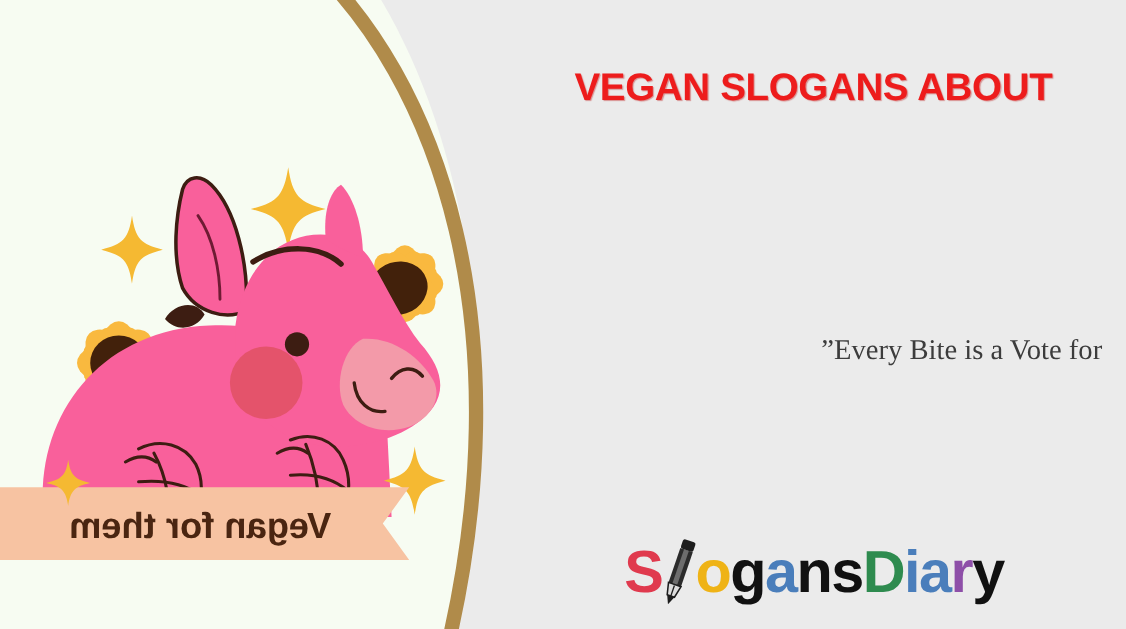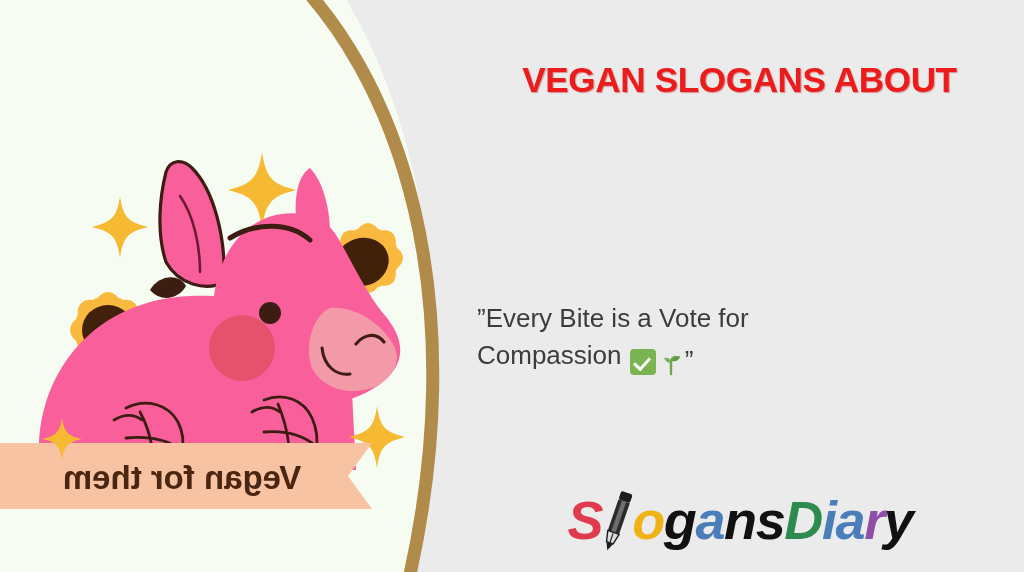--- a/index.html
+++ b/index.html
@@ -53,25 +53,26 @@
     color: #ed1c1c;
     text-shadow: 1px 1px 1px rgba(190,30,30,0.45);
     text-transform: uppercase;
   }
 
   .quote {
     position: absolute;
     top: 300px;
     left: 22px;
     width: 525px;
-    text-align: left;
+    text-align: right;
     font-size: 26px;
     line-height: 1.42;
     color: #3c3c3c;
     font-weight: 400;
+    font-family: Liberation Serif, serif;
   }
   .quote .emoji-wrap {
     display: inline-block;
     vertical-align: -5px;
     white-space: nowrap;
   }
   .check-emoji {
     display: inline-block;
     width: 26px;
     height: 26px;
@@ -107,21 +108,20 @@
     top: 484px;
     left: 40px;
     width: 490px;
     height: 72px;
     text-align: center;
     font-size: 54px;
     font-weight: bold;
     line-height: 72px;
     letter-spacing: -1.4px;
     white-space: nowrap;
-    font-style: italic;
   }
   .logo span { display: inline; }
   .logo .pen-slot {
     display: inline-block;
     width: 30px;
     height: 60px;
     position: relative;
     vertical-align: -12px;
   }
   .logo .pen-slot svg {
@@ -241,27 +241,20 @@
   </div>
 
   <div class="right-col">
 
     <div class="headline">
       <div>VEGAN SLOGANS ABOUT</div>
     </div>
 
     <div class="quote">
       <div>”Every Bite is a Vote for</div>
-      <div>
-        <span>Compassion </span><span class="emoji-wrap"><span class="check-emoji"></span><span class="seedling-emoji"><svg width="26" height="26" viewBox="0 0 26 26" xmlns="http://www.w3.org/2000/svg">
-                <path d="M13 24 L13 12 C13 9 15 7 18 7" fill="none" stroke="#6aa84f" stroke-width="2.4" stroke-linecap="round"></path>
-                <path d="M13 13 C10 13 7 11 6 8 C10 7 13 9 13 13 Z" fill="#7cb35c"></path>
-                <path d="M13.5 11 C15 8 18 6 22 6 C21.5 10 18 12 13.5 11 Z" fill="#5e9b42"></path>
-              </svg></span><span>”</span></span>
-      </div>
     </div>
 
     <div class="logo">
       <span style="color:#e03a4e">S</span><span class="pen-slot"><svg width="36" height="66" viewBox="0 0 36 66" xmlns="http://www.w3.org/2000/svg">
             <g transform="rotate(19 18 33)">
               <rect x="12" y="2" width="12" height="9" rx="2" fill="#1d1d1d"></rect>
               <rect x="12" y="11" width="12" height="33" fill="#2b2b2b"></rect>
               <rect x="15.6" y="11" width="4.6" height="33" fill="#6d6d6d"></rect>
               <path d="M12 44 L24 44 L21.5 55 L14.5 55 Z" fill="#dcdcdc" stroke="#1d1d1d" stroke-width="1.4"></path>
               <path d="M14.5 55 L21.5 55 L18 63 Z" fill="#1d1d1d"></path>

